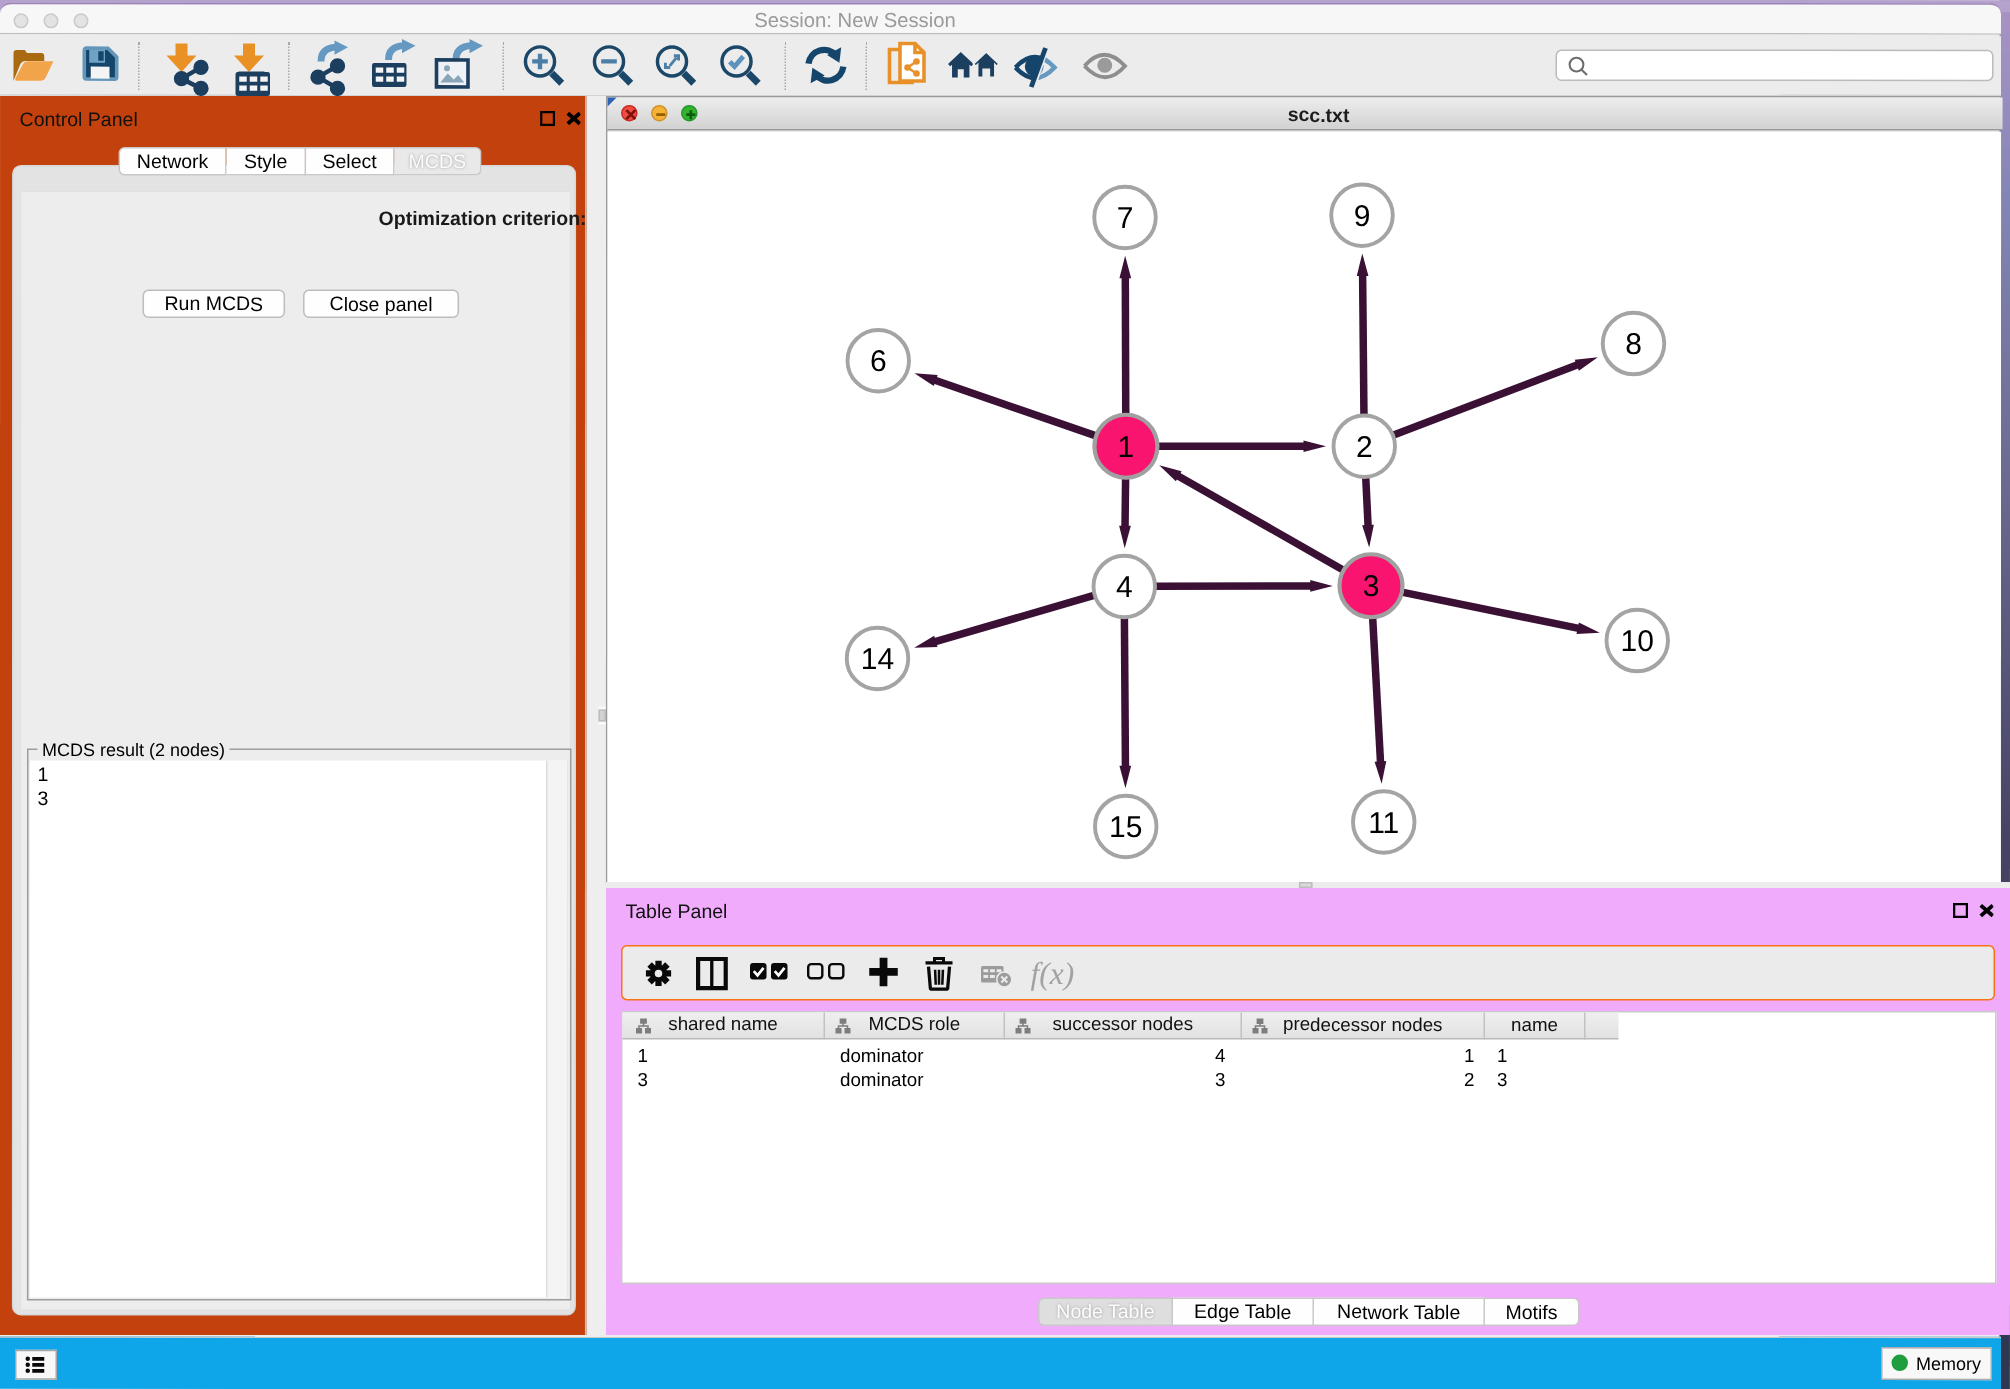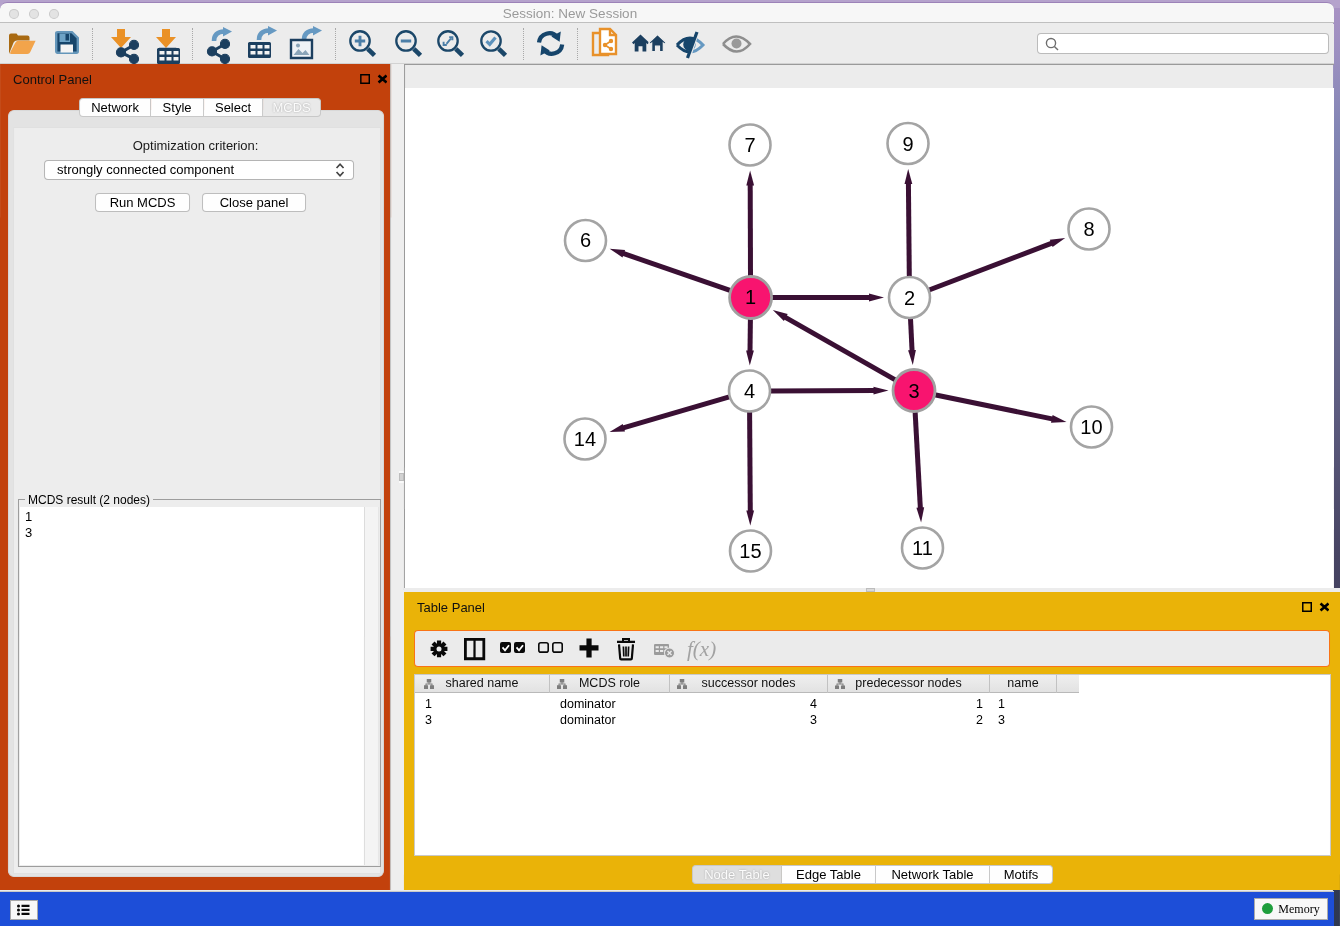--- a/index.html
+++ b/index.html
@@ -19,51 +19,51 @@
 #cpanel { left:0; top:64px; width:391px; height:826px; background:#c2410c; border-right:1px solid #c4c4c4; }
 #cpTitle { position:absolute; left:13px; top:8px; font-size:13px; color:#111; }
 .wicon { position:absolute; top:10px; width:10px; height:10px; }
 #tabpane { position:absolute; left:8px; top:46px; width:376px; height:767px; background:#e3e3e3; border:1px solid #d8d8d8; border-radius:6px; }
 #tabinner { position:absolute; left:4px; top:16px; width:368px; height:747px; background:#ededed; border:1px solid #e0e0e0; }
 #cptabs { position:absolute; left:79px; top:34px; height:19px; display:flex; }
 .tab { height:19px; font-size:13px; text-align:center; line-height:18px; background:#fefefe; border:1px solid #c8c8c8; border-left:none; color:#000; }
 .tab.first { border-left:1px solid #c8c8c8; border-radius:4px 0 0 4px; }
 .tab.last { border-radius:0 4px 4px 0; }
 .tab.sel { background:#dedede; color:#fcfcfc; text-shadow:0 0 2px #9e9e9e; }
-#optlabel { position:absolute; left:0; top:74px; width:391px; text-align:center; font-size:13px; color:#1a1a1a; }
+#optlabel { position:absolute; left:0; top:74px; width:391px; text-align:right; font-size:13px; color:#1a1a1a;font-weight:bold; }
 #combo { position:absolute; left:44px; top:96px; width:310px; height:20px; background:#fff; border:1px solid #b4b4b4; border-radius:4px; font-size:13px; line-height:18px; padding-left:12px; color:#000; }
 .btn { position:absolute; top:129px; height:19px; background:#fefefe; border:1px solid #bdbdbd; border-radius:4px; font-size:13px; text-align:center; line-height:17px; color:#000; }
 #groupbox { position:absolute; left:18px; top:435px; width:363px; height:368px; border:1px solid #9d9d9d;text-align:right; }
 #gblabel { position:absolute; left:6px; top:-7px; background:#ededed; padding:0 3px; font-size:12px; color:#000; }
 #gbwhite { position:absolute; left:1px; top:7px; width:359px; height:358px; background:#fff; }
 #gbscroll { position:absolute; right:0; top:0; width:15px; height:358px; background:#f4f4f4; border-left:1px solid #dcdcdc; border-right:1px solid #e6e6e6; }
 #gbtext { position:absolute; left:5px; top:2px; font-size:13px; line-height:16px; color:#000; }
 
 #vsplit { left:392px; top:64px; width:12px; height:826px; background:#eeeeee; }
 #vgrip { position:absolute; left:7px; top:409px; width:5px; height:8px; background:#d2d2d2; border:1px solid #bdbdbd; box-shadow:0 -2px 0 #fafafa, 0 2px 0 #fafafa; }
 
 #netwin { left:404px; top:64px; width:930px; height:526px; border:1px solid #9a9a9a; border-right:none; }
 #nettitle { position:absolute; left:0; top:0; width:930px; height:22px; background:linear-gradient(#ededed,#d2d2d2); border-bottom:1px solid #9a9a9a; }
 #netcorner { position:absolute; left:0; top:0; width:0; height:0; border-left:6px solid #2d62b5; border-bottom:6px solid transparent; }
 .mtl { position:absolute; top:5px; width:11px; height:11px; border-radius:50%; }
 #nettxt { position:absolute; left:9px; top:4px; width:930px; text-align:center; font-size:13px; font-weight:bold; color:#1c1c1c; }
 #netcanvas { position:absolute; left:0; top:23px; width:929px; height:501px; background:#fff; }
 #hsplit { left:404px; top:588px; width:936px; height:4px; background:#ececec; }
 #hgrip { position:absolute; left:462px; top:0px; width:9px; height:4px; background:#d9d9d9; border:1px solid #bdbdbd; }
 
-#tpanel { left:404px; top:592px; width:936px; height:298px; background:#eab308; }
+#tpanel { left:404px; top:592px; width:936px; height:298px; background:#f0abfc; }
 #tpTitle { position:absolute; left:13px; top:8px; font-size:13px; color:#111; }
 #ttoolbar { position:absolute; left:10px; top:38px; width:916px; height:37px; background:#ebebeb; border:1px solid #f97316; border-radius:4px; }
 #ttable { position:absolute; left:10px; top:82px; width:917px; height:182px; background:#fff; border:1px solid #c9c9c9; }
 #thead { position:absolute; left:0; top:0; width:664px; height:18px; background:linear-gradient(#efefef,#e2e2e2); border-bottom:1px solid #b9b9b9; }
 .thcell { position:absolute; top:0; height:18px; border-right:1px solid #c2c2c2; font-size:12.5px; text-align:center; line-height:17px; color:#111; }
 .trow { position:absolute; font-size:12.5px; color:#000; height:16px; line-height:16px; }
 #btabs { position:absolute; left:288px; top:273px; height:19px; display:flex; }
 
-#statusbar { left:0; top:891px; width:1334px; height:35px; background:#1d4ed8; border-top:1px solid #c9c9c9;font-family:Liberation Serif, serif; }
+#statusbar { left:0; top:891px; width:1334px; height:35px; background:#0ea5e9; border-top:1px solid #c9c9c9; }
 #listbtn { position:absolute; left:10px; top:8px; width:28px; height:20px; background:#f8f8f8; border:1px solid #a8a8a8; }
 #membtn { transform:rotate(0.01deg); position:absolute; left:1254px; top:6px; width:74px; height:22px; background:#f8f8f8; border:1px solid #ababab; font-size:12px; line-height:20px; text-align:center; color:#000; }
 #cpTitle,.tab,#optlabel,#combo,.btn,#gblabel,#gbtext{transform:rotate(0.01deg);}
 </style>
 </head>
 <body>
 <div class="abs" id="deskRight"></div>
 <div class="abs" id="deskTop"></div>
 <div class="abs" id="titlebar">
   <div class="tl" style="left:9px"></div>
@@ -251,40 +251,46 @@
   <div id="tabpane">
       <div id="tabinner"></div>
     </div>
   <div id="cptabs">
     <div class="tab first" style="width:72px">Network</div>
     <div class="tab" style="width:53px">Style</div>
     <div class="tab" style="width:59px">Select</div>
     <div class="tab last sel" style="width:58px;background:#e9e9e9">MCDS</div>
   </div>
   <div id="optlabel">Optimization criterion:</div>
-  <div id="combo">strongly connected component
-    <svg width="14" height="16" style="position:absolute;right:6px;top:1px">
-      <path d="M3.5 6 L7 2.2 L10.5 6" fill="none" stroke="#444" stroke-width="1.7"></path>
-      <path d="M3.5 10 L7 13.8 L10.5 10" fill="none" stroke="#444" stroke-width="1.7"></path>
-    </svg>
-  </div>
   <div class="btn" style="left:95px;width:95px">Run MCDS</div>
   <div class="btn" style="left:202px;width:104px">Close panel</div>
   <div id="groupbox">
     <div id="gblabel">MCDS result (2 nodes)</div>
     <div id="gbwhite">
         <div id="gbtext">1<br>3</div>
         <div id="gbscroll"></div>
       </div>
   </div>
 </div>
 <div class="abs" id="vsplit">
     <div id="vgrip"></div>
   </div>
 <div class="abs" id="netwin">
+  <div id="nettitle">
+    <div id="netcorner"></div>
+    <div class="mtl" style="left:9px;background:#ef4d43;border:1px solid #cb2b22"></div>
+    <div class="mtl" style="left:29px;background:#f6b234;border:1px solid #d0922a"></div>
+    <div class="mtl" style="left:49px;background:#33b42e;border:1px solid #25962a"></div>
+    <svg width="70" height="22" style="position:absolute;left:6px;top:0">
+      <path d="M6.5 8.5 l6 6 M12.5 8.5 l-6 6" stroke="#7e120b" stroke-width="1.8"></path>
+      <path d="M26.5 11.5 h6" stroke="#925e00" stroke-width="1.8"></path>
+      <path d="M46.5 11.5 h6 M49.5 8.5 v6" stroke="#0e5c10" stroke-width="1.8"></path>
+    </svg>
+    <div id="nettxt">scc.txt</div>
+  </div>
   <div id="netcanvas"></div>
 </div>
 <svg width="930" height="501" style="position:absolute;left:405px;top:87px;transform:rotate(0.001deg)">
 <line x1="345.5" y1="189.5" x2="345.2" y2="97.0" stroke="#3a1034" stroke-width="5"></line>
 <polygon points="345.1,83.5 349.1,98.5 341.3,98.5" fill="#3a1034"></polygon>
 <line x1="325.7" y1="203.6" x2="217.4" y2="166.2" stroke="#3a1034" stroke-width="5"></line>
 <polygon points="204.6,161.8 220.1,163.0 217.5,170.4" fill="#3a1034"></polygon>
 <line x1="366.6" y1="210.5" x2="465.5" y2="210.5" stroke="#3a1034" stroke-width="5"></line>
 <polygon points="479.0,210.5 464.0,214.4 464.0,206.6" fill="#3a1034"></polygon>
 <line x1="345.4" y1="231.5" x2="345.0" y2="265.0" stroke="#3a1034" stroke-width="5"></line>

